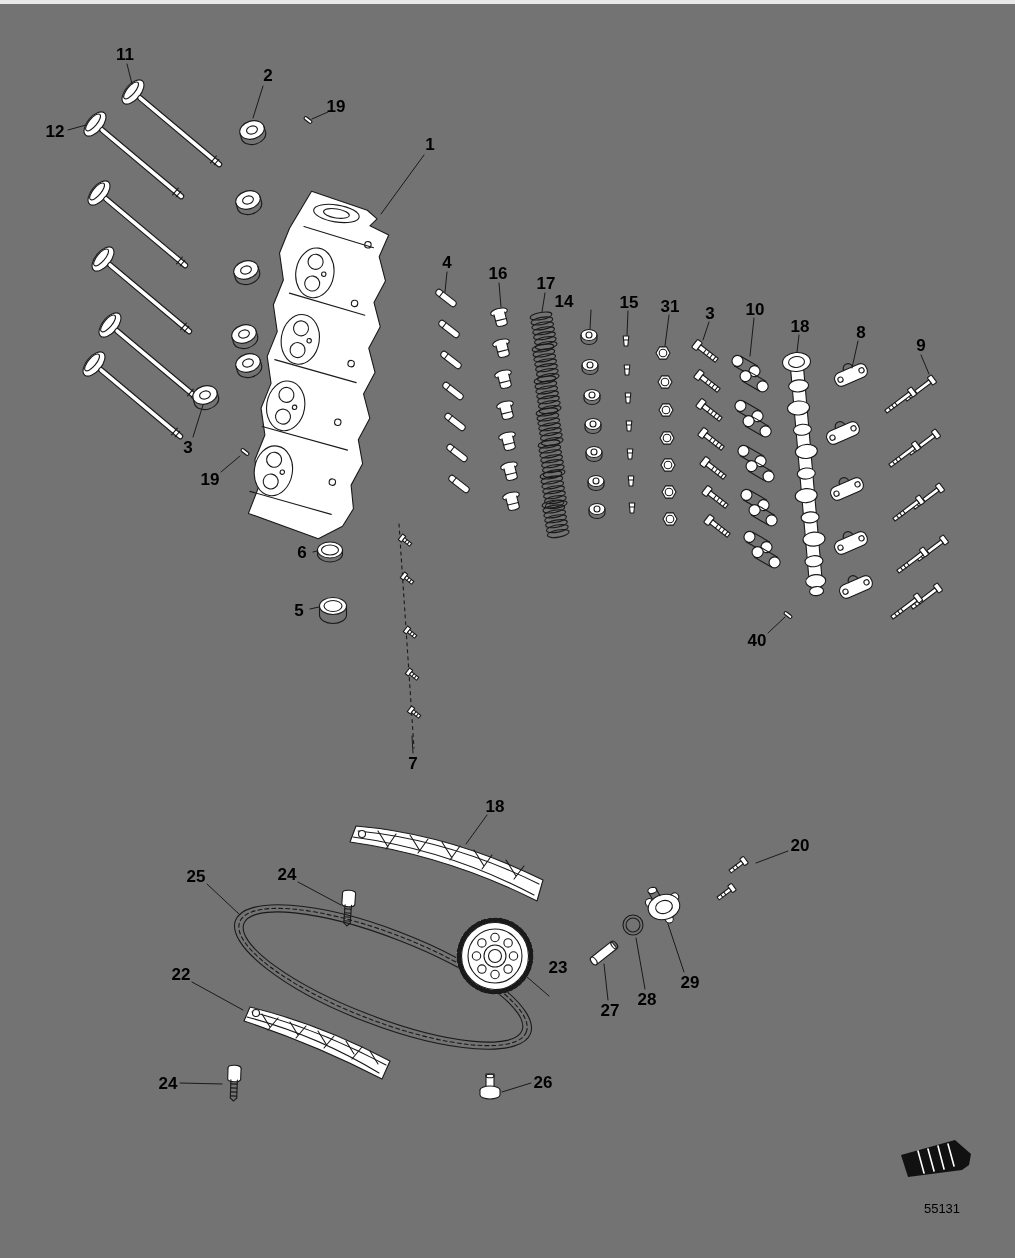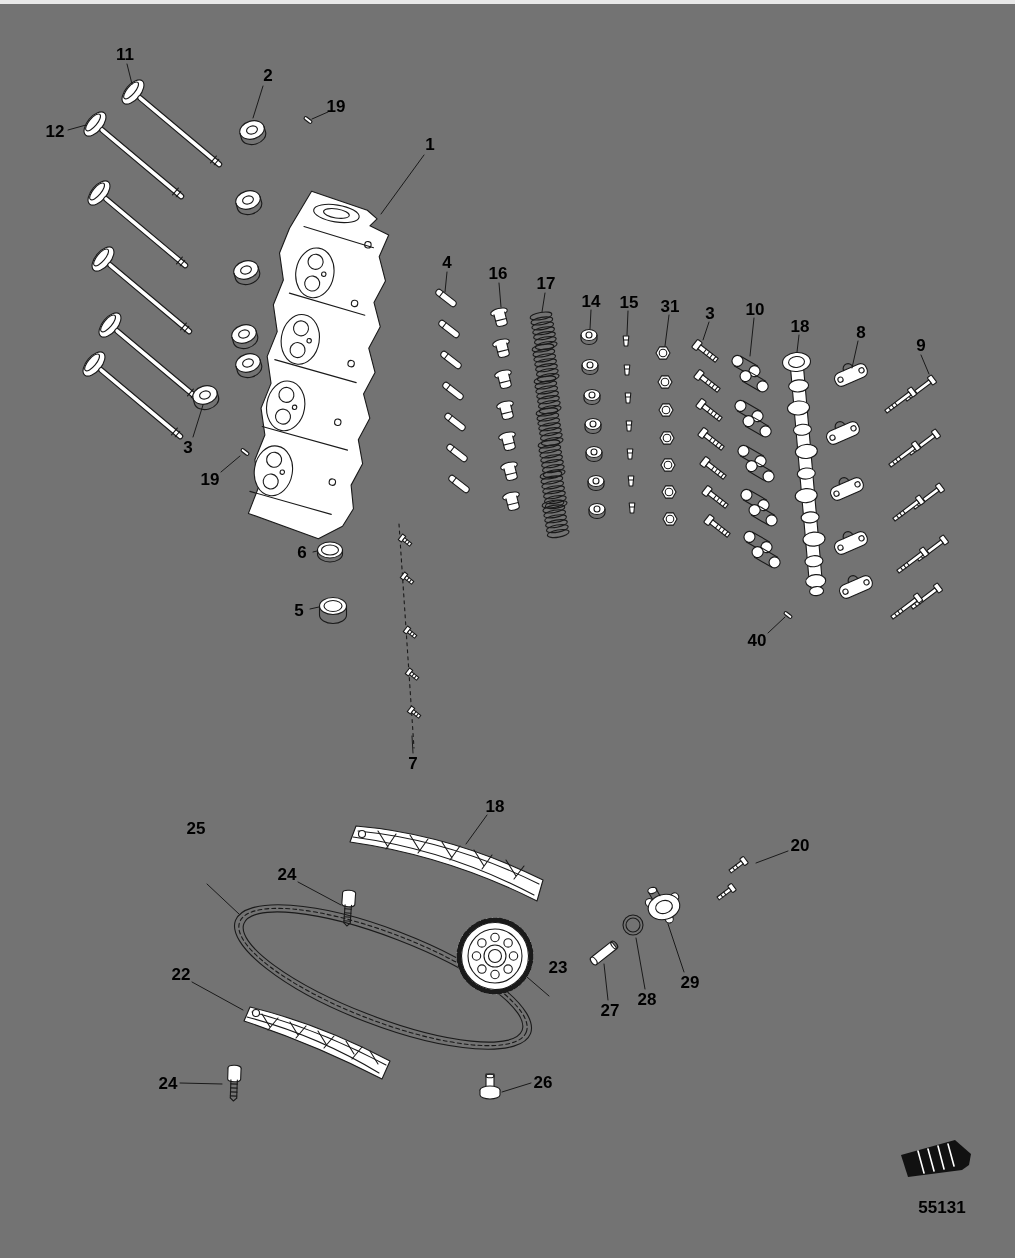--- a/index.html
+++ b/index.html
@@ -10,21 +10,21 @@
   svg.diagram { position:absolute; left:0; top:0; width:1015px; height:1258px; }
   .art { stroke:#1a1a1a; stroke-width:1.1; fill:none; stroke-linecap:round; stroke-linejoin:round; }
   .leaders line { stroke:#1a1a1a; stroke-width:1; }
   .callout {
     position:absolute; transform:translate(-50%,-50%);
     font-weight:bold; font-size:17px; color:#000; line-height:1; white-space:nowrap;
     user-select:none;
   }
   .drawing-number {
     position:absolute; transform:translate(-50%,-50%);
-    font-weight:bold; font-size:17px; color:#000;text-align:right;
+    font-weight:normal; font-size:13px; color:#000;text-align:right;
   }
 </style>
 </head>
 <body>
 
 <div class="canvas">
 
 <svg class="diagram" viewBox="0 0 1015 1258">
   <defs>
     <g id="valve">
@@ -437,37 +437,37 @@
 </svg>
 
 <div class="callout" style="left:125px;top:50px">11</div>
 <div class="callout" style="left:268px;top:71px">2</div>
 <div class="callout" style="left:336px;top:102px">19</div>
 <div class="callout" style="left:55px;top:127px">12</div>
 <div class="callout" style="left:430px;top:140px">1</div>
 <div class="callout" style="left:447px;top:258px">4</div>
 <div class="callout" style="left:498px;top:269px">16</div>
 <div class="callout" style="left:546px;top:279px">17</div>
-<div class="callout" style="left:591px;top:297px">14</div>
+<div class="callout" style="left:564px;top:297px">14</div>
 <div class="callout" style="left:629px;top:298px">15</div>
 <div class="callout" style="left:670px;top:302px">31</div>
 <div class="callout" style="left:710px;top:309px">3</div>
 <div class="callout" style="left:755px;top:305px">10</div>
 <div class="callout" style="left:800px;top:322px">18</div>
 <div class="callout" style="left:861px;top:328px">8</div>
 <div class="callout" style="left:921px;top:341px">9</div>
 <div class="callout" style="left:188px;top:443px">3</div>
 <div class="callout" style="left:210px;top:475px">19</div>
 <div class="callout" style="left:302px;top:548px">6</div>
 <div class="callout" style="left:299px;top:606px">5</div>
 <div class="callout" style="left:757px;top:636px">40</div>
 <div class="callout" style="left:413px;top:759px">7</div>
 <div class="callout" style="left:495px;top:802px">18</div>
 <div class="callout" style="left:800px;top:841px">20</div>
-<div class="callout" style="left:196px;top:824px">25</div>
+<div class="callout" style="left:196px;top:872px">25</div>
 <div class="callout" style="left:287px;top:870px">24</div>
 <div class="callout" style="left:181px;top:970px">22</div>
 <div class="callout" style="left:558px;top:963px">23</div>
 <div class="callout" style="left:610px;top:1006px">27</div>
 <div class="callout" style="left:647px;top:995px">28</div>
 <div class="callout" style="left:690px;top:978px">29</div>
 <div class="callout" style="left:168px;top:1079px">24</div>
 <div class="callout" style="left:543px;top:1078px">26</div>
 
 <div class="drawing-number" style="left:942px;top:1204px">55131</div>

